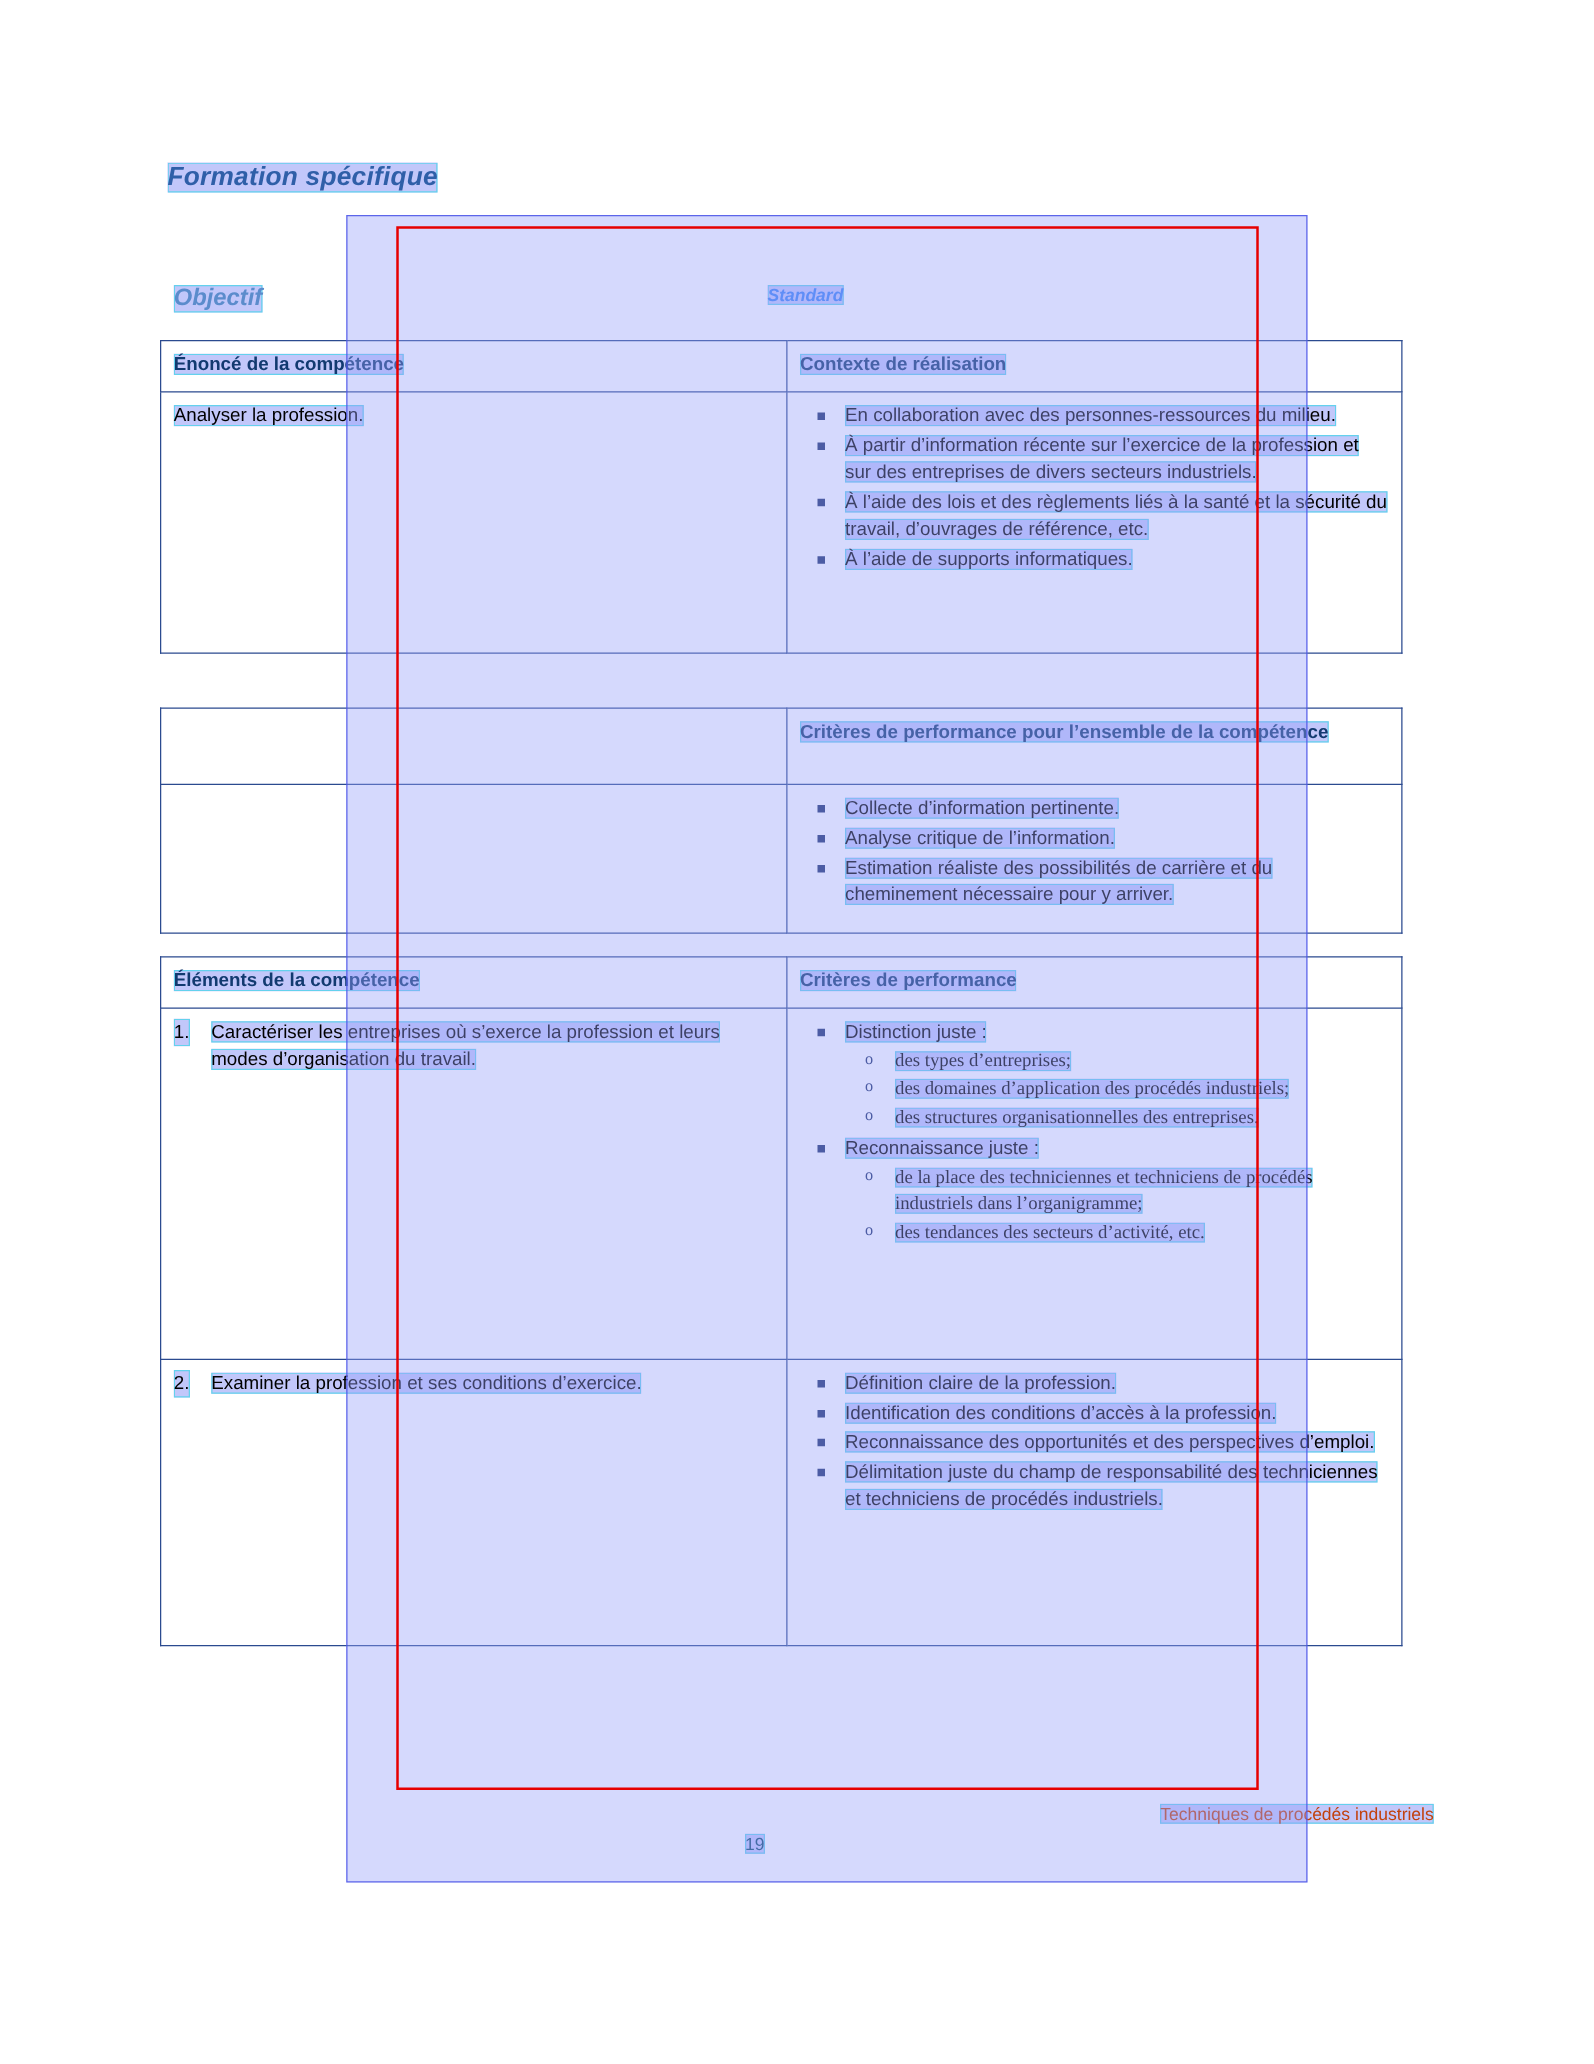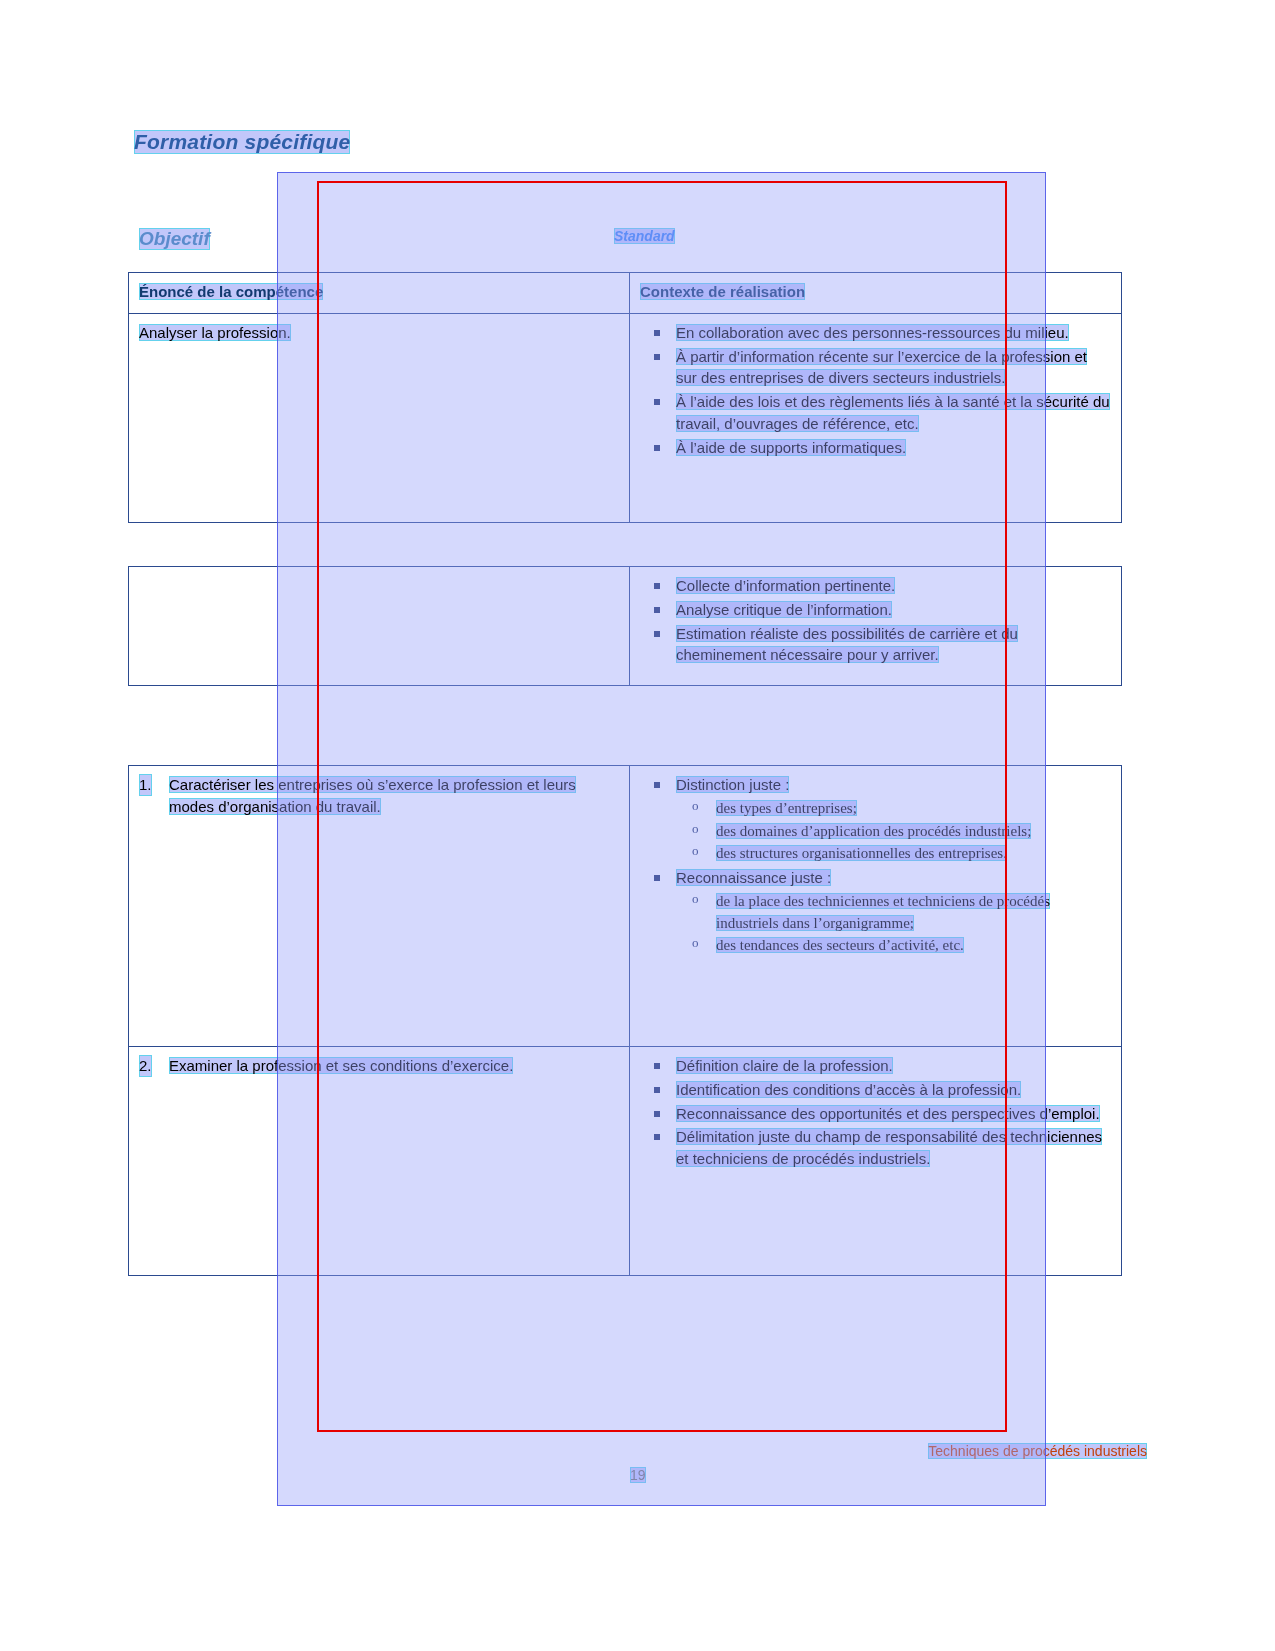--- a/index.html
+++ b/index.html
@@ -171,24 +171,24 @@
   .footer-right {
     position: absolute;
     right: 128px;
     bottom: 192px;
     font-size: 14px;
     text-align: right;
     color: #c2410c;
   }
   .footer-page {
     position: absolute;
-    left: 630px;
+    left: 596px;
     bottom: 168px;
     font-size: 14px;
-    color: #737373;
+    color: #0c4a6e;
   }
 </style>
 </head>
 <body>
 
 <div id="page">
 
   <div class="doc-title sel">Formation spécifique</div>
 
 
@@ -216,35 +216,49 @@
           <li><span class="sel">À l’aide des lois et des règlements liés à la santé et la sécurité du travail, d’ouvrages de référence, etc.</span></li>
           <li><span class="sel">À l’aide de supports informatiques.</span></li>
         </ul>
       </td>
     </tr>
   </tbody>
     </table>
 
   <table class="grid" style="left:128px; top:566px; width:955px;">
     <tbody>
+        <tr>
+      <td class="col-left" style="height:42px;">&nbsp;</td>
+      <td class="col-right">
+        <span class="cellhead sel">Critères de performance pour l’ensemble de la compétence</span>
+      </td>
+    </tr>
     <tr>
       <td class="col-left" style="height:100px;">&nbsp;</td>
       <td class="col-right">
         <ul class="b">
           <li><span class="sel">Collecte d’information pertinente.</span></li>
           <li><span class="sel">Analyse critique de l’information.</span></li>
           <li><span class="sel">Estimation réaliste des possibilités de carrière et du cheminement nécessaire pour y arriver.</span></li>
         </ul>
       </td>
     </tr>
   </tbody>
     </table>
 
   <table class="grid" style="left:128px; top:765px; width:955px;">
     <tbody>
+        <tr>
+      <td class="col-left">
+        <span class="cellhead sel">Éléments de la compétence</span>
+      </td>
+      <td class="col-right">
+        <span class="cellhead sel">Critères de performance</span>
+      </td>
+    </tr>
 
     <tr>
       <td class="col-left" style="height:262px;">
         <ol class="elem">
           <li>
             <span class="num sel">1.</span>
             <span class="sel">Caractériser les entreprises où s’exerce la profession et leurs modes d’organisation du travail.</span>
           </li>
         </ol>
       </td>

